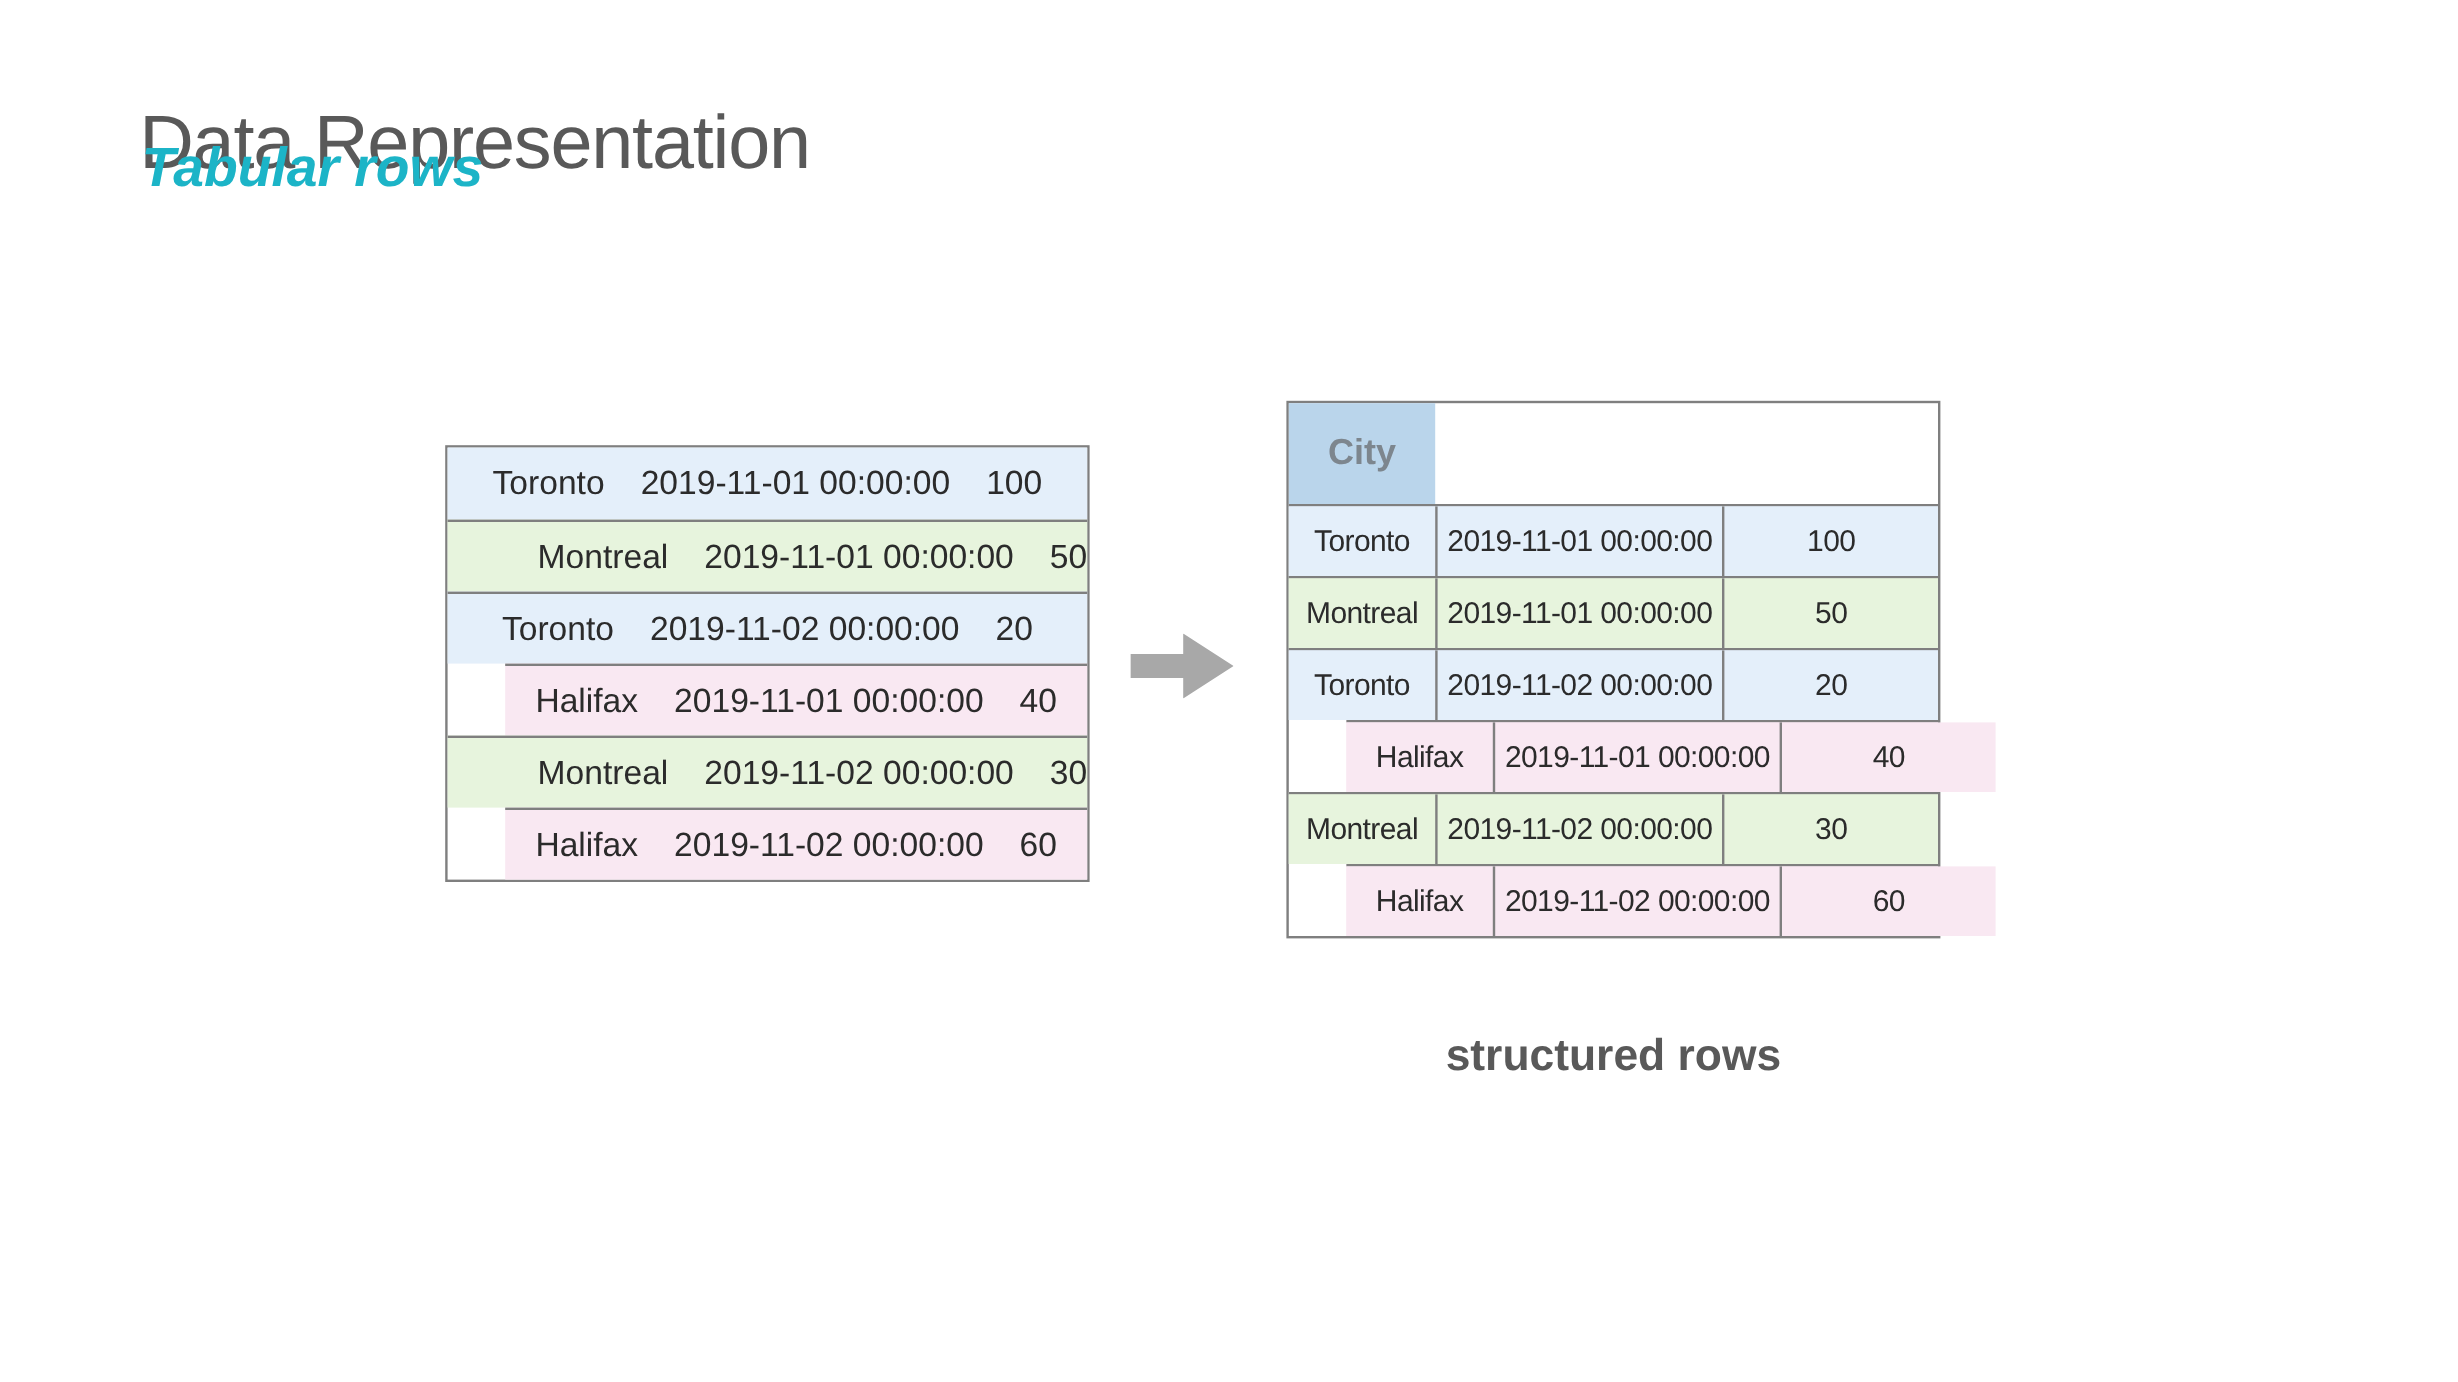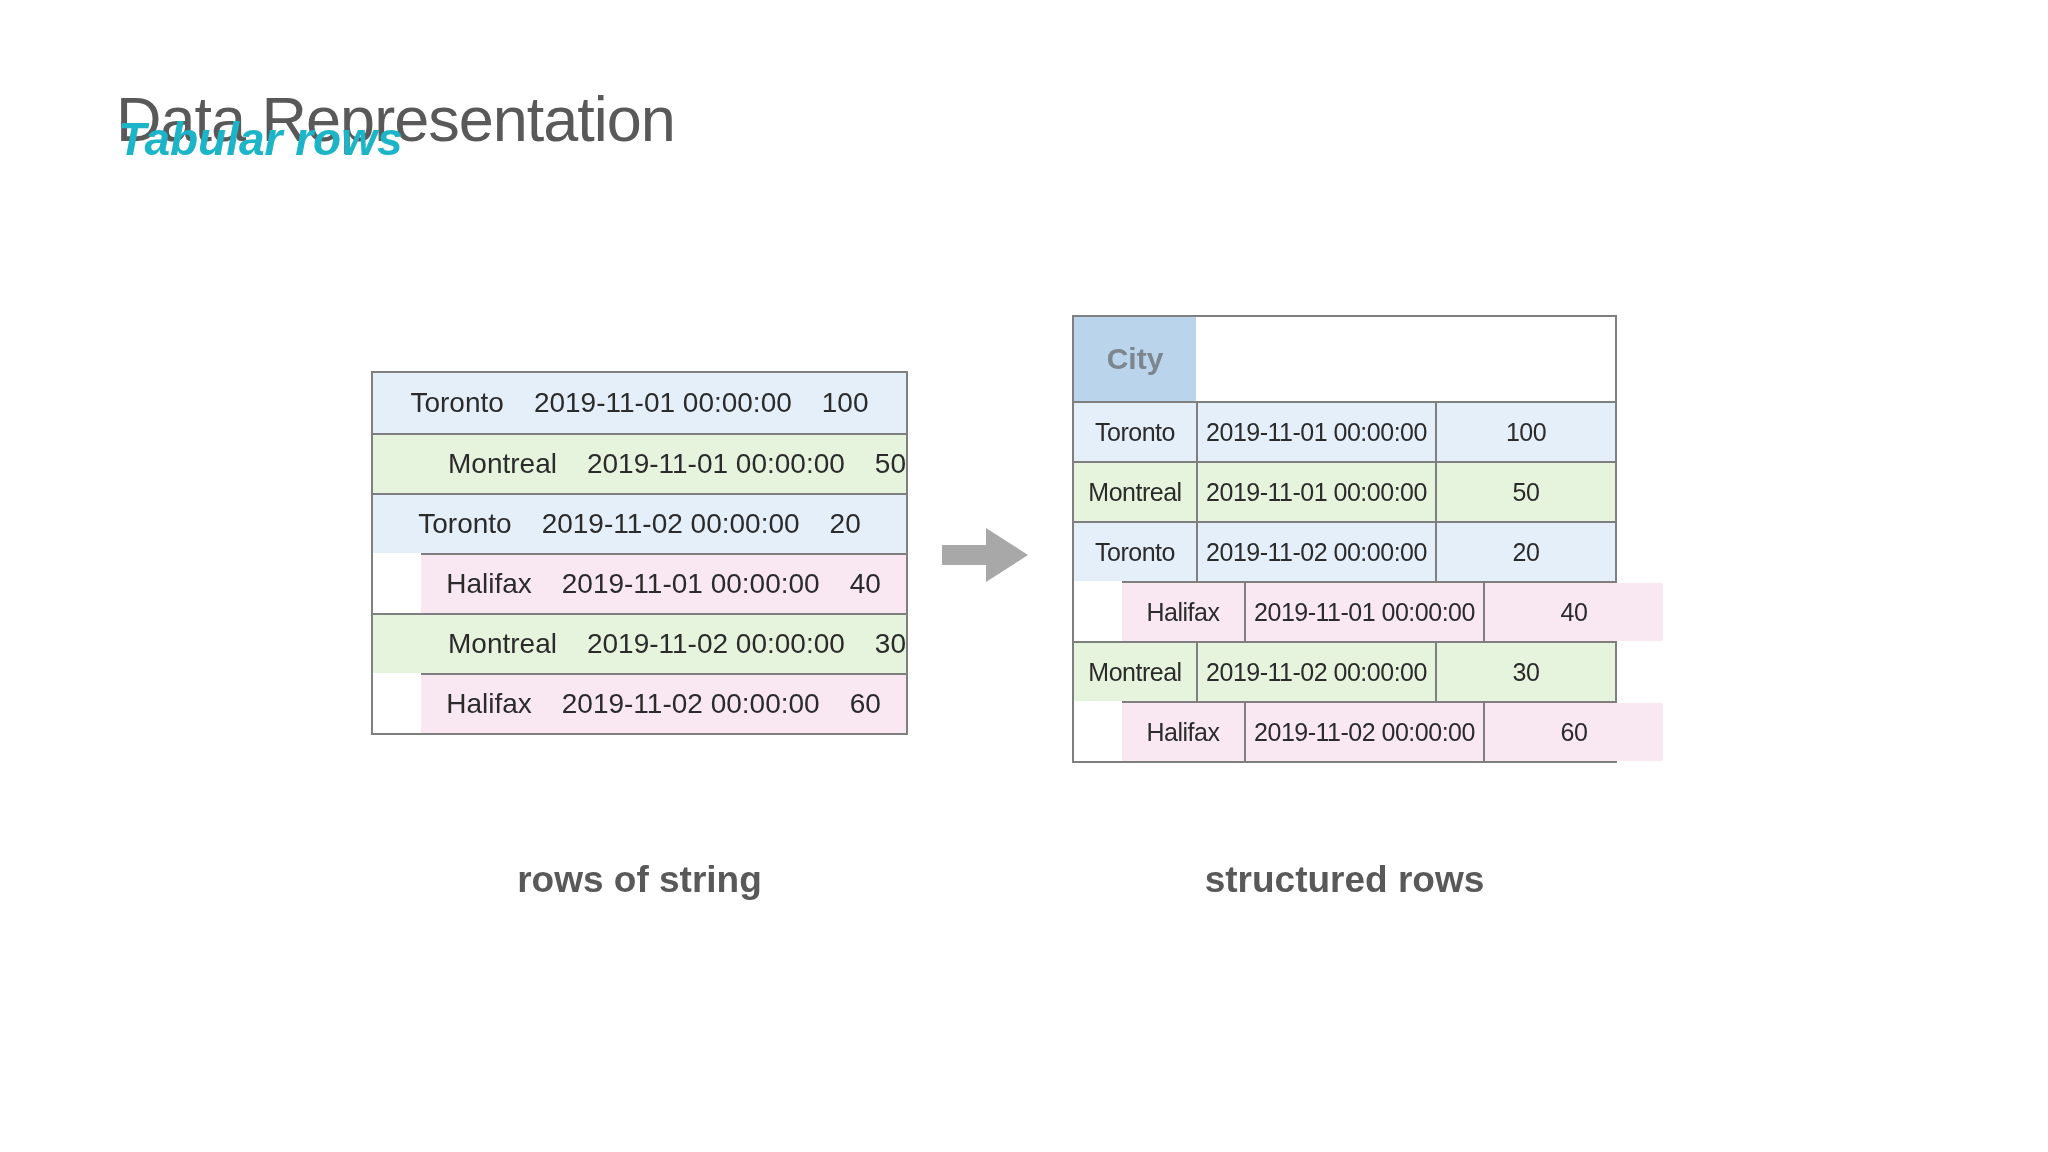--- a/index.html
+++ b/index.html
@@ -64,21 +64,21 @@
     left: 942px;
     top: 528px;
     width: 86px;
     height: 54px;
   }
 
   
   #structured-table {
     position: absolute;
     left: 1072px;
-    top: 315px;
+    top: 334px;
     width: 545px;
     border: 2px solid var(--border-gray);
     box-sizing: border-box;
   }
   .trow {
     display: grid;
     grid-template-columns: 122px 239px 180px;
     box-sizing: border-box;
   }
   .trow + .trow { border-top: 2px solid var(--border-gray); }
@@ -200,16 +200,15 @@
         <div>2019-11-02 00:00:00</div>
         <div>30</div>
       </div>
       <div class="trow body tint-pink">
         <div>Halifax</div>
         <div>2019-11-02 00:00:00</div>
         <div>60</div>
       </div>
     </div>
 
-  <div class="caption" id="caption-left">rows of string</div>
   <div class="caption" id="caption-right">structured rows</div>
 
 </div>
 
 </body></html>

